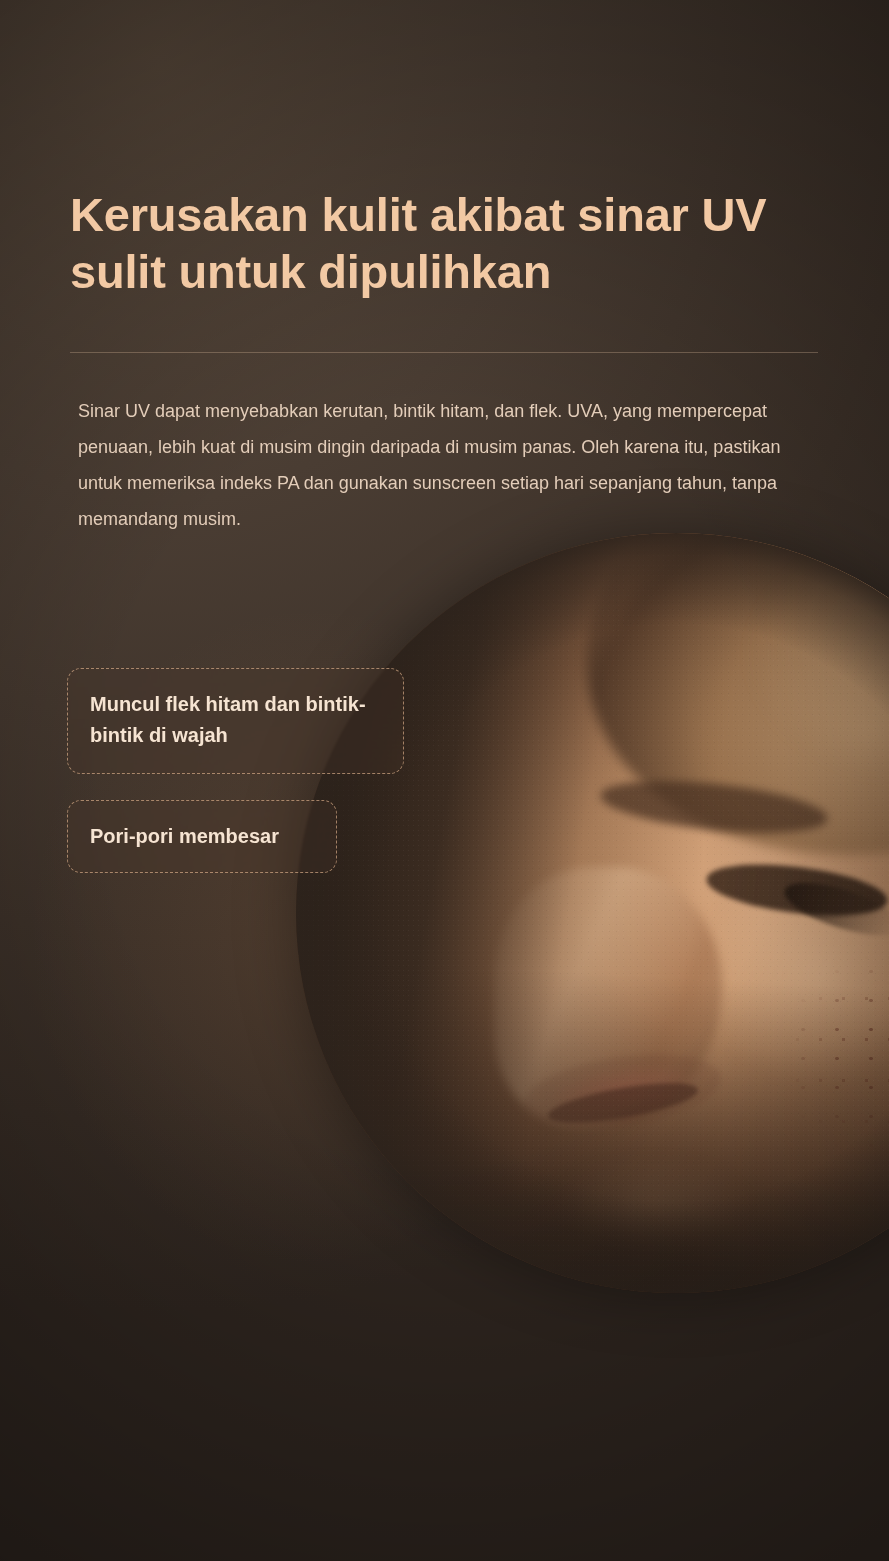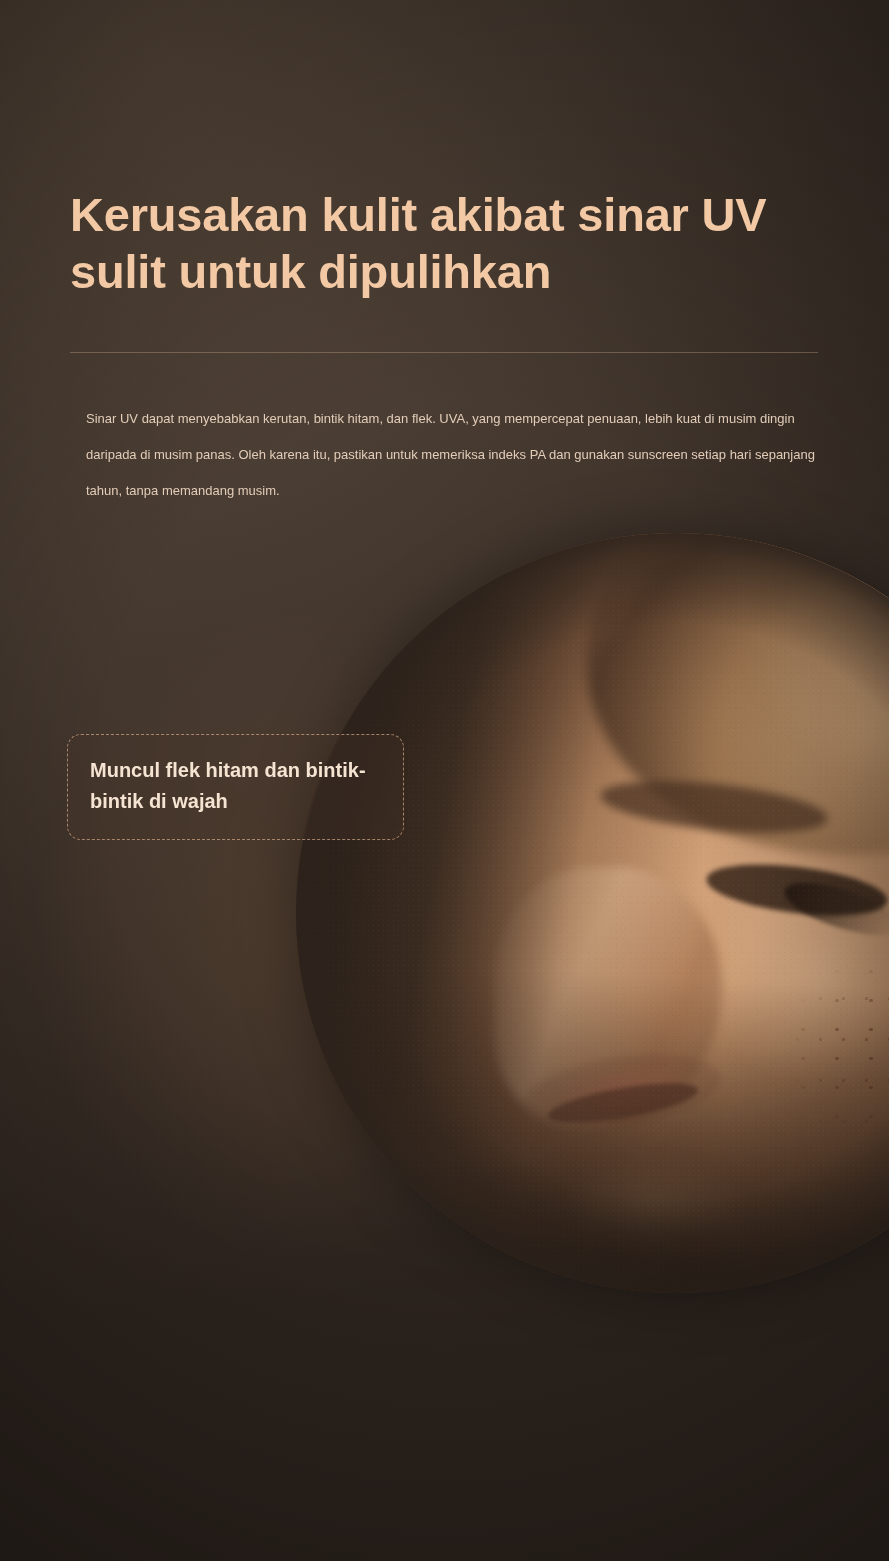--- a/index.html
+++ b/index.html
@@ -238,32 +238,32 @@
     top: 352px;
     width: 748px;
     height: 1px;
     background: rgba(236,200,168,0.28);
   }
   .body-copy {
     position: absolute;
     left: 70px;
     top: 385px;
     width: 740px;
-    margin: 16px;
-    font-size: 13px;
+    margin: 8px;
+    font-size: 18px;
     line-height: 36px;
     color: #e3cdb9;
     font-weight: 400;
   }
 
   
   .cards {
     position: absolute;
     left: 67px;
-    top: 734px;
+    top: 668px;
     width: 560px;
   }
   .card {
     position: relative;
     box-sizing: border-box;
     border: 1px dashed rgba(232,186,148,0.62);
     border-radius: 14px;
     background: rgba(74,56,42,0.26);
     color: #f6e4d2;
     font-size: 20px;
@@ -315,16 +315,17 @@
   <div class="content">
 
     <h1 class="headline">Kerusakan kulit akibat sinar UV sulit untuk dipulihkan</h1>
 
     <div class="divider"></div>
 
     <p class="body-copy">Sinar UV dapat menyebabkan kerutan, bintik hitam, dan flek. UVA, yang mempercepat penuaan, lebih kuat di musim dingin daripada di musim panas. Oleh karena itu, pastikan untuk memeriksa indeks PA dan gunakan sunscreen setiap hari sepanjang tahun, tanpa memandang musim.</p>
 
     <div class="cards">
       <div class="card w1 two-line">Muncul flek hitam dan bintik-bintik di wajah</div>
+      <div class="card w3">Pori-pori membesar</div>
     </div>
 
   </div>
 </div>
 
 </body></html>

